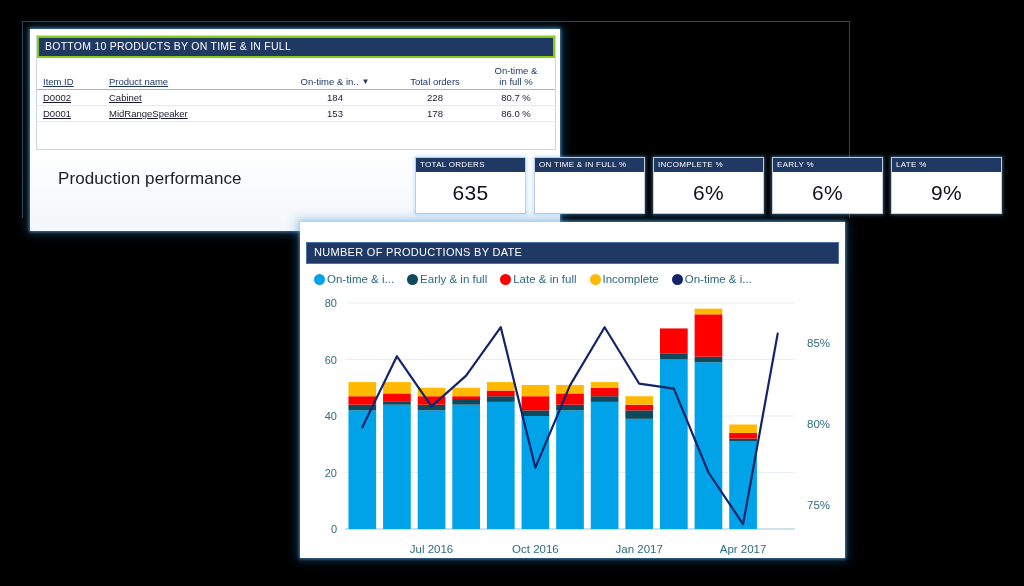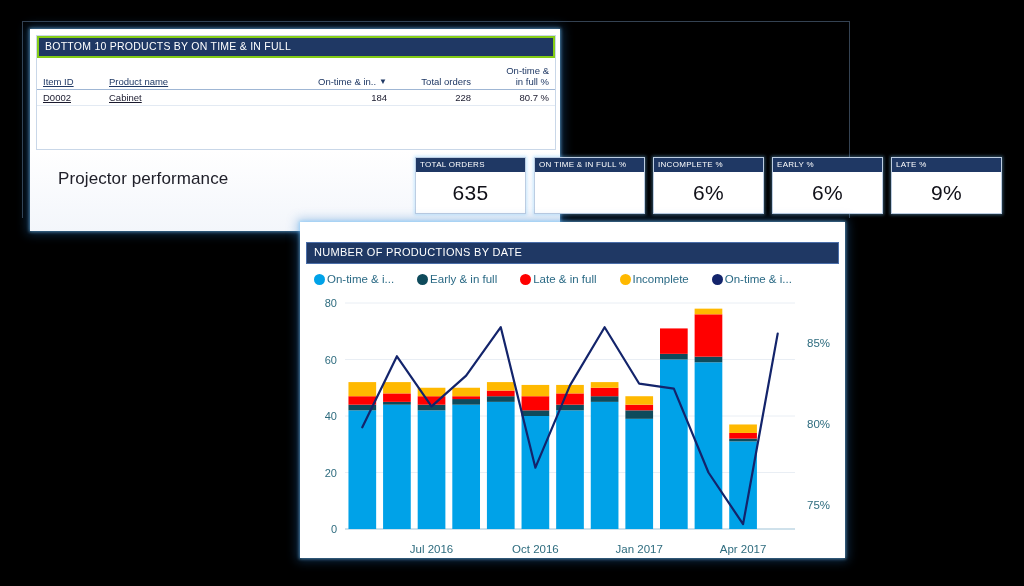--- a/index.html
+++ b/index.html
@@ -62,21 +62,21 @@
     padding:1px 6px 2px 6px;
     vertical-align:bottom;
     border-bottom:1px solid #9fb6d4;
     white-space:nowrap;
   }
   table.data td{
     padding:2px 6px 2px 6px;
     border-bottom:1px solid #e3eaf3;
     white-space:nowrap;
   }
-  th.num, td.num{text-align:right;}
+  th.num, td.num{text-align:center;}
   th.l, td.l{text-align:left;text-decoration:underline;}
   .sort-caret{
     display:inline-block;
     color:#1f3864;
     font-size:8px;
     margin-left:3px;
     transform:translateY(-1px);
   }
   .hdr-two-line{line-height:10.5px;}
 
@@ -130,21 +130,21 @@
   }
   #chart-header{
     margin:20px 6px 0 6px;
     border:1px solid #4a6ea9;
     font-size:11px;
     letter-spacing:.3px;
     padding:4px 7px 5px 7px;
   }
   #chart-legend{
     display:flex;align-items:center;
-    gap:23px;
+    gap:13px;
     padding:9px 0 0 14px;
     font-size:11.5px;
     color:#2b6a85;
     white-space:nowrap;
   }
   .legend-item{display:flex;align-items:center;gap:2px;}
   .legend-dot{
     width:11px;height:11px;border-radius:50%;
     display:inline-block;flex:0 0 auto;
   }
@@ -194,26 +194,33 @@
         </tr>
       </thead>
       <tbody>
         <tr>
           <td class="l">D0002</td>
           <td class="l">Cabinet</td>
           <td class="num">184</td>
           <td class="num">228</td>
           <td class="num">80.7 %</td>
         </tr>
+        <tr>
+          <td class="l">D0001</td>
+          <td class="l">MidRangeSpeaker</td>
+          <td class="num">153</td>
+          <td class="num">178</td>
+          <td class="num">86.0 %</td>
+        </tr>
       </tbody>
     </table>
   </div>
 
   <div id="report-bottom">
-    <div id="report-title">Projector performance</div>
+    <div id="report-title">Production performance</div>
   </div>
 </div>
 
 <div id="kpi-row">
   <div class="kpi">
     <div class="kpi-head">TOTAL ORDERS</div>
     <div class="kpi-val">635</div>
   </div>
   <div class="kpi">
     <div class="kpi-head">ON TIME &amp; IN FULL %</div>

